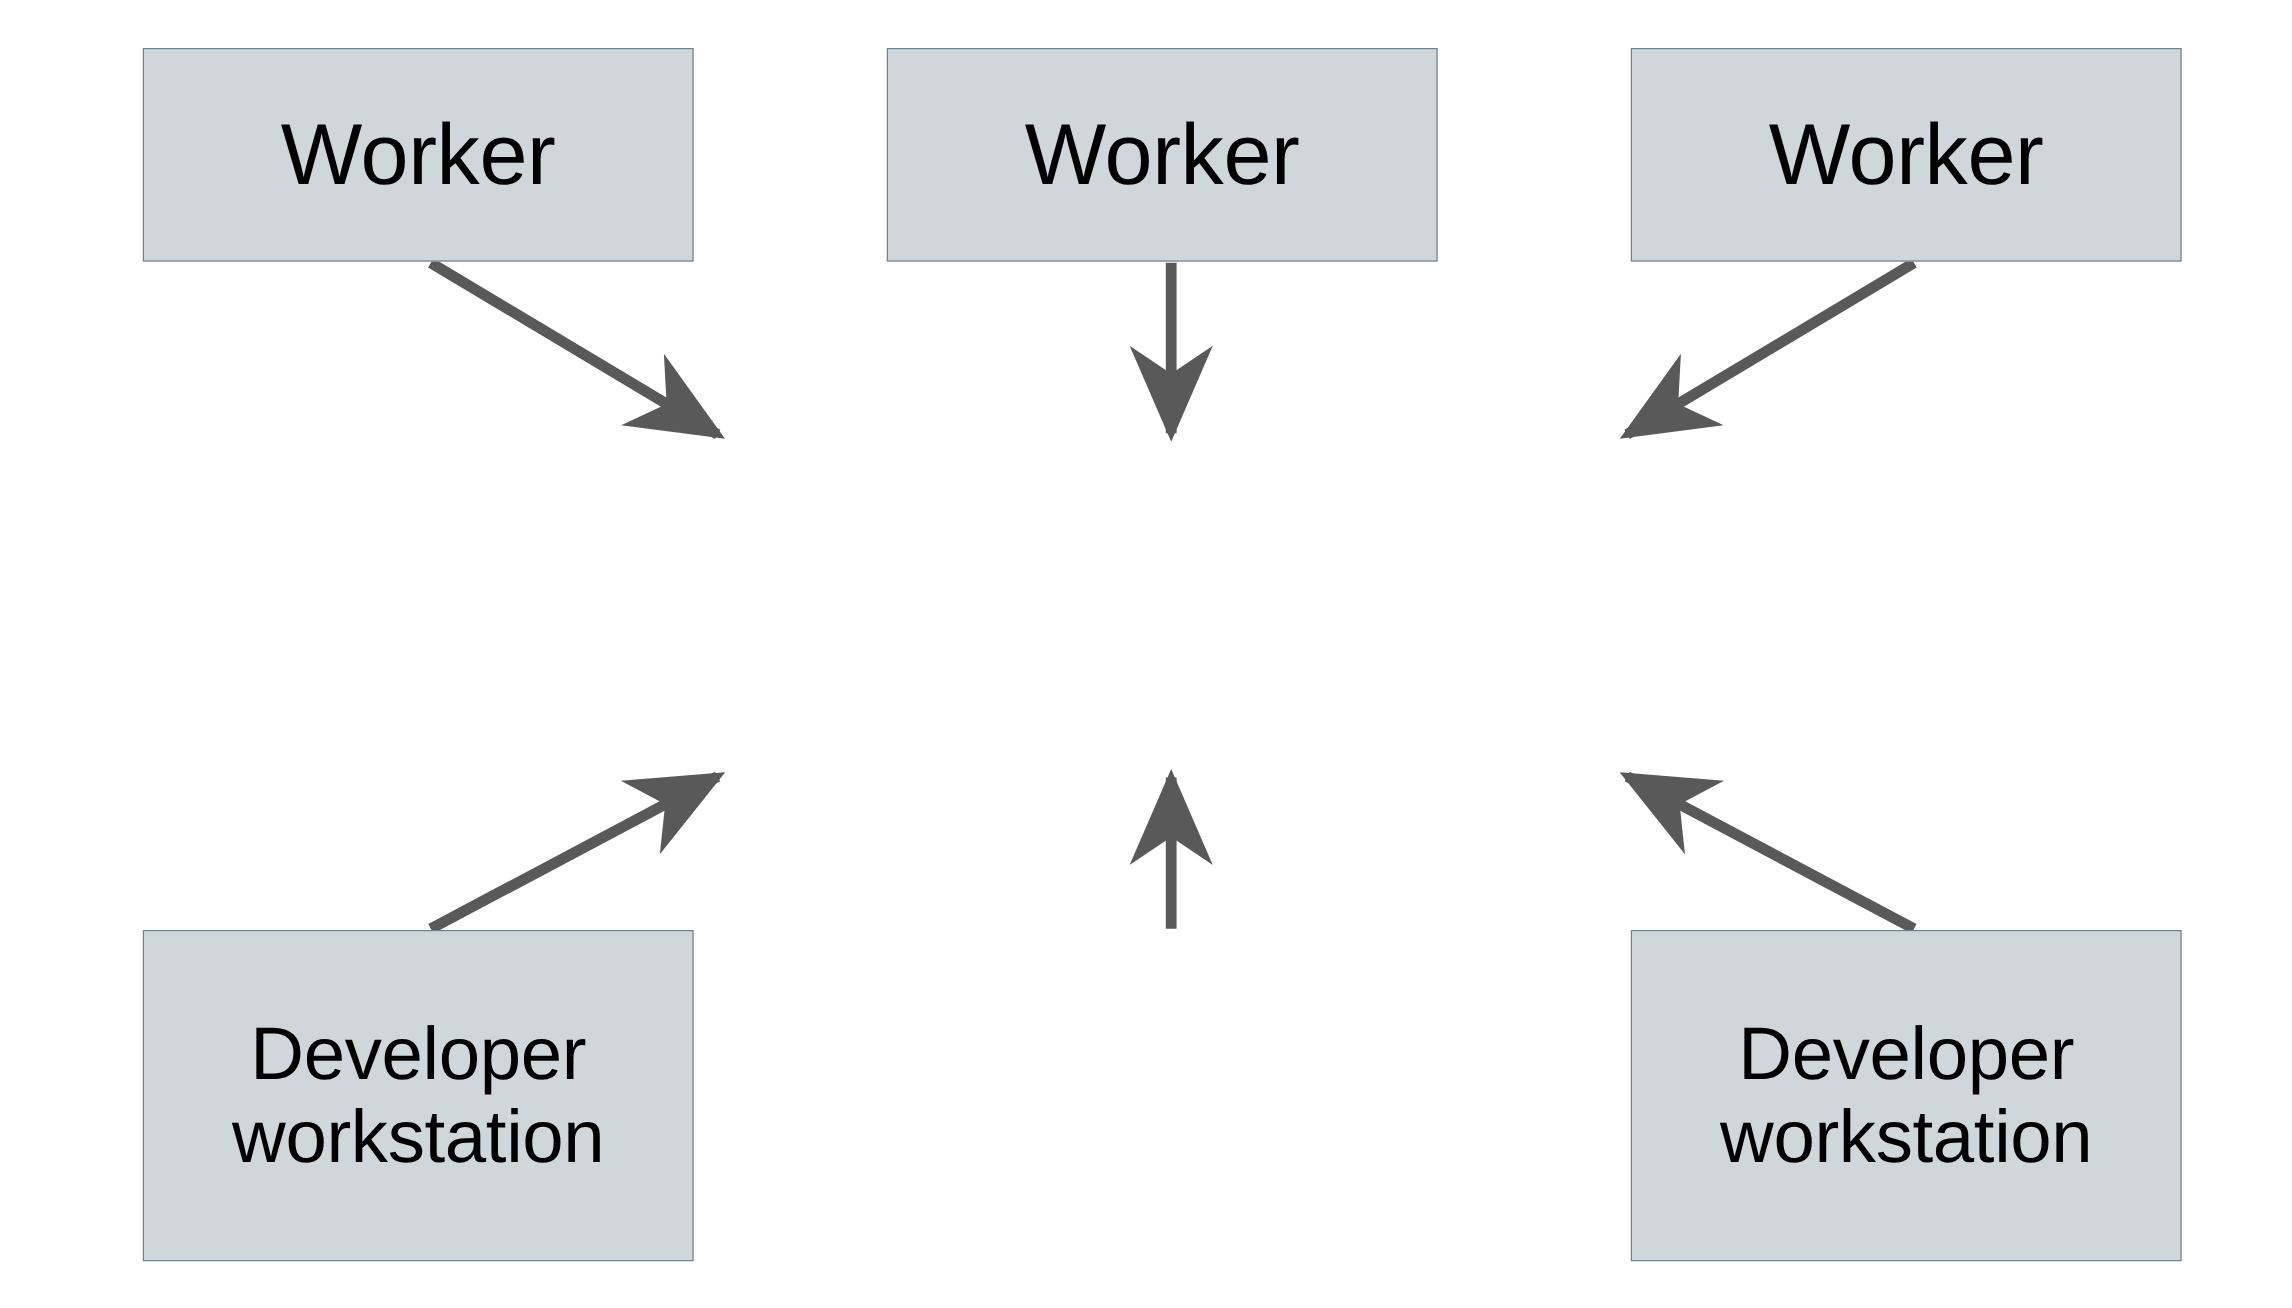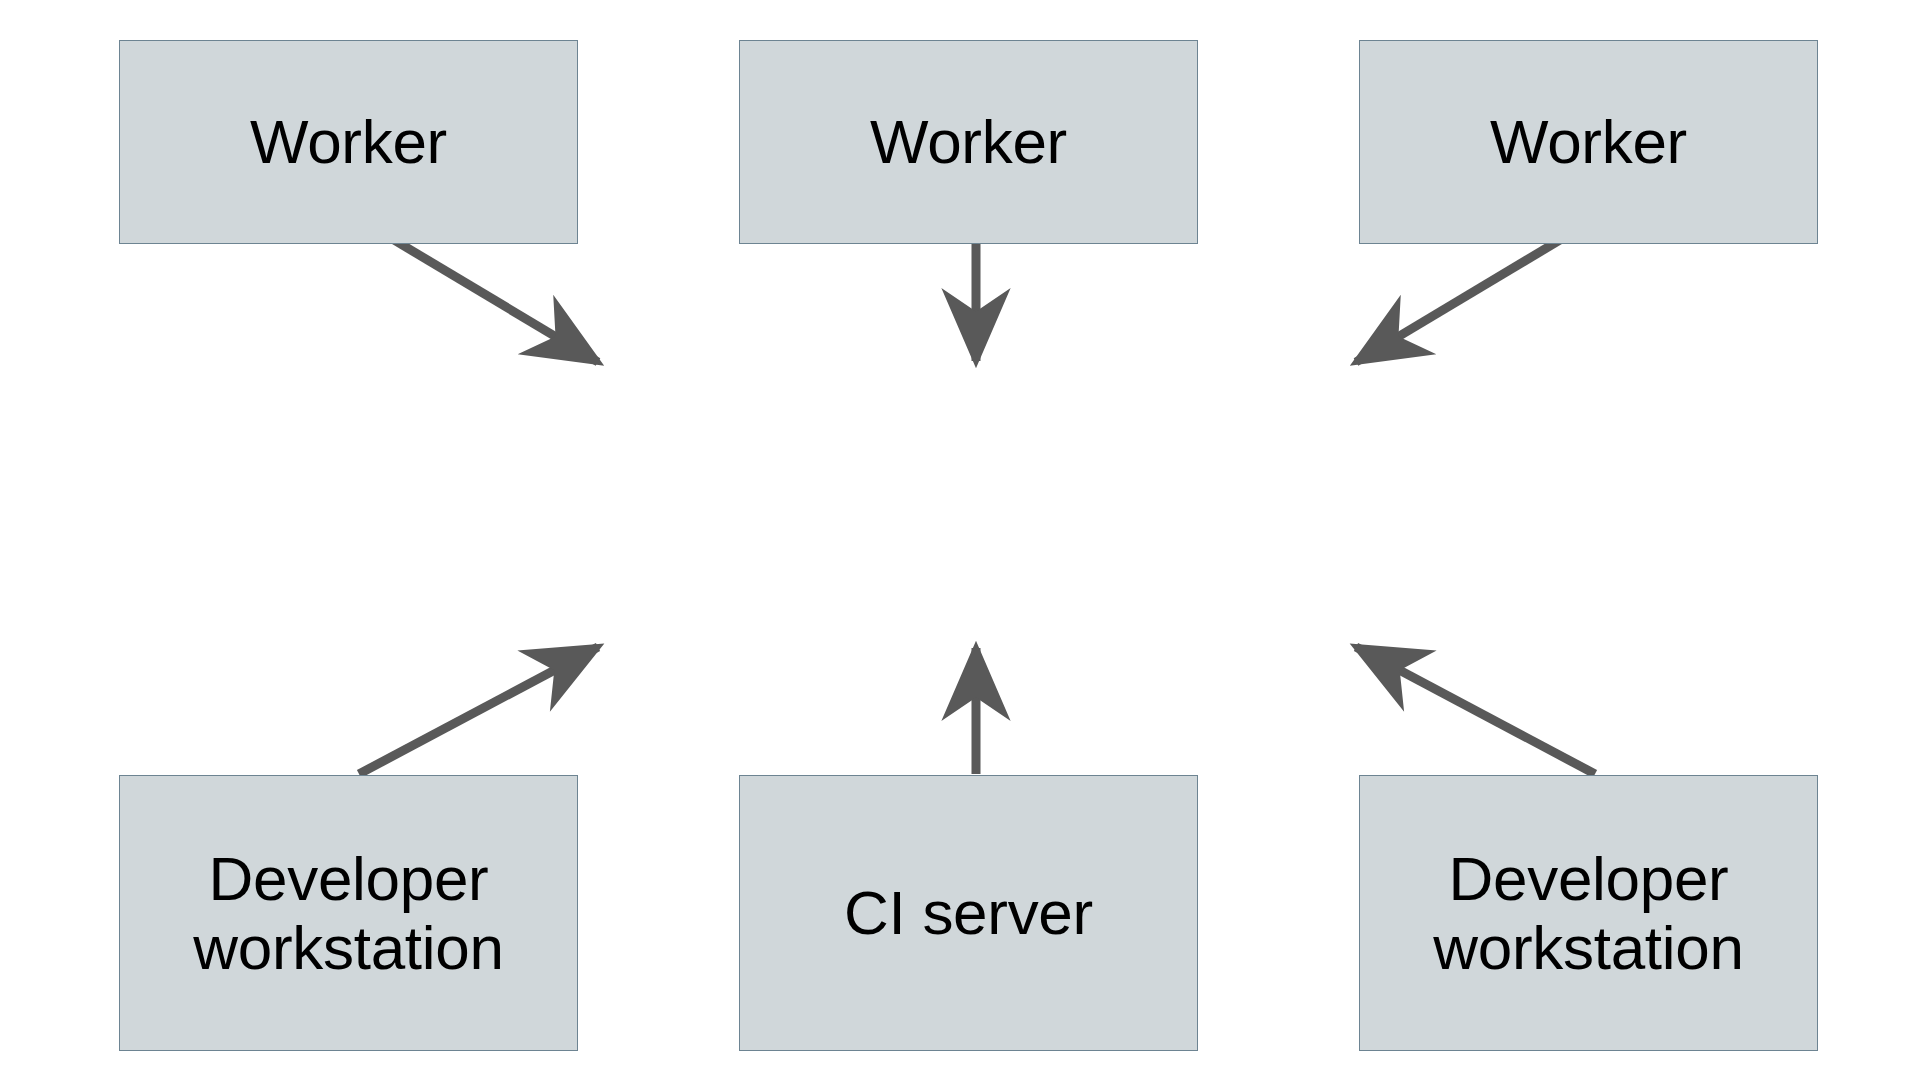--- a/index.html
+++ b/index.html
@@ -37,23 +37,23 @@
     text-align: center;
     color: #000000;
     font-family: "Liberation Sans", sans-serif;
     font-weight: 400;
     line-height: 1.12;
     letter-spacing: -0.3px;
     white-space: pre-line;
   }
   .node-worker {
     width: 459px;
-    height: 204px;
+    height: 178px;
     top: 40px;
-    font-size: 62px;
+    font-size: 72px;
   }
   .node-worker-1 { left: 119px; }
   .node-worker-2 { left: 739px; }
   .node-worker-3 { left: 1359px; }
 
   .node-master {
     left: 593px;
     top: 363px;
     width: 767px;
     height: 281px;
@@ -109,18 +109,17 @@
   <div class="node node-worker node-worker-1">Worker</div>
 
   <div class="node node-worker node-worker-2">Worker</div>
 
   <div class="node node-worker node-worker-3">Worker</div>
 
 
   <div class="node node-bottom node-dev-1">Developer
 workstation</div>
 
-  <div class="node node-bottom node-ci">CI server</div>
 
   <div class="node node-bottom node-dev-2">Developer
 workstation</div>
 
 </div>
 
 </body></html>

